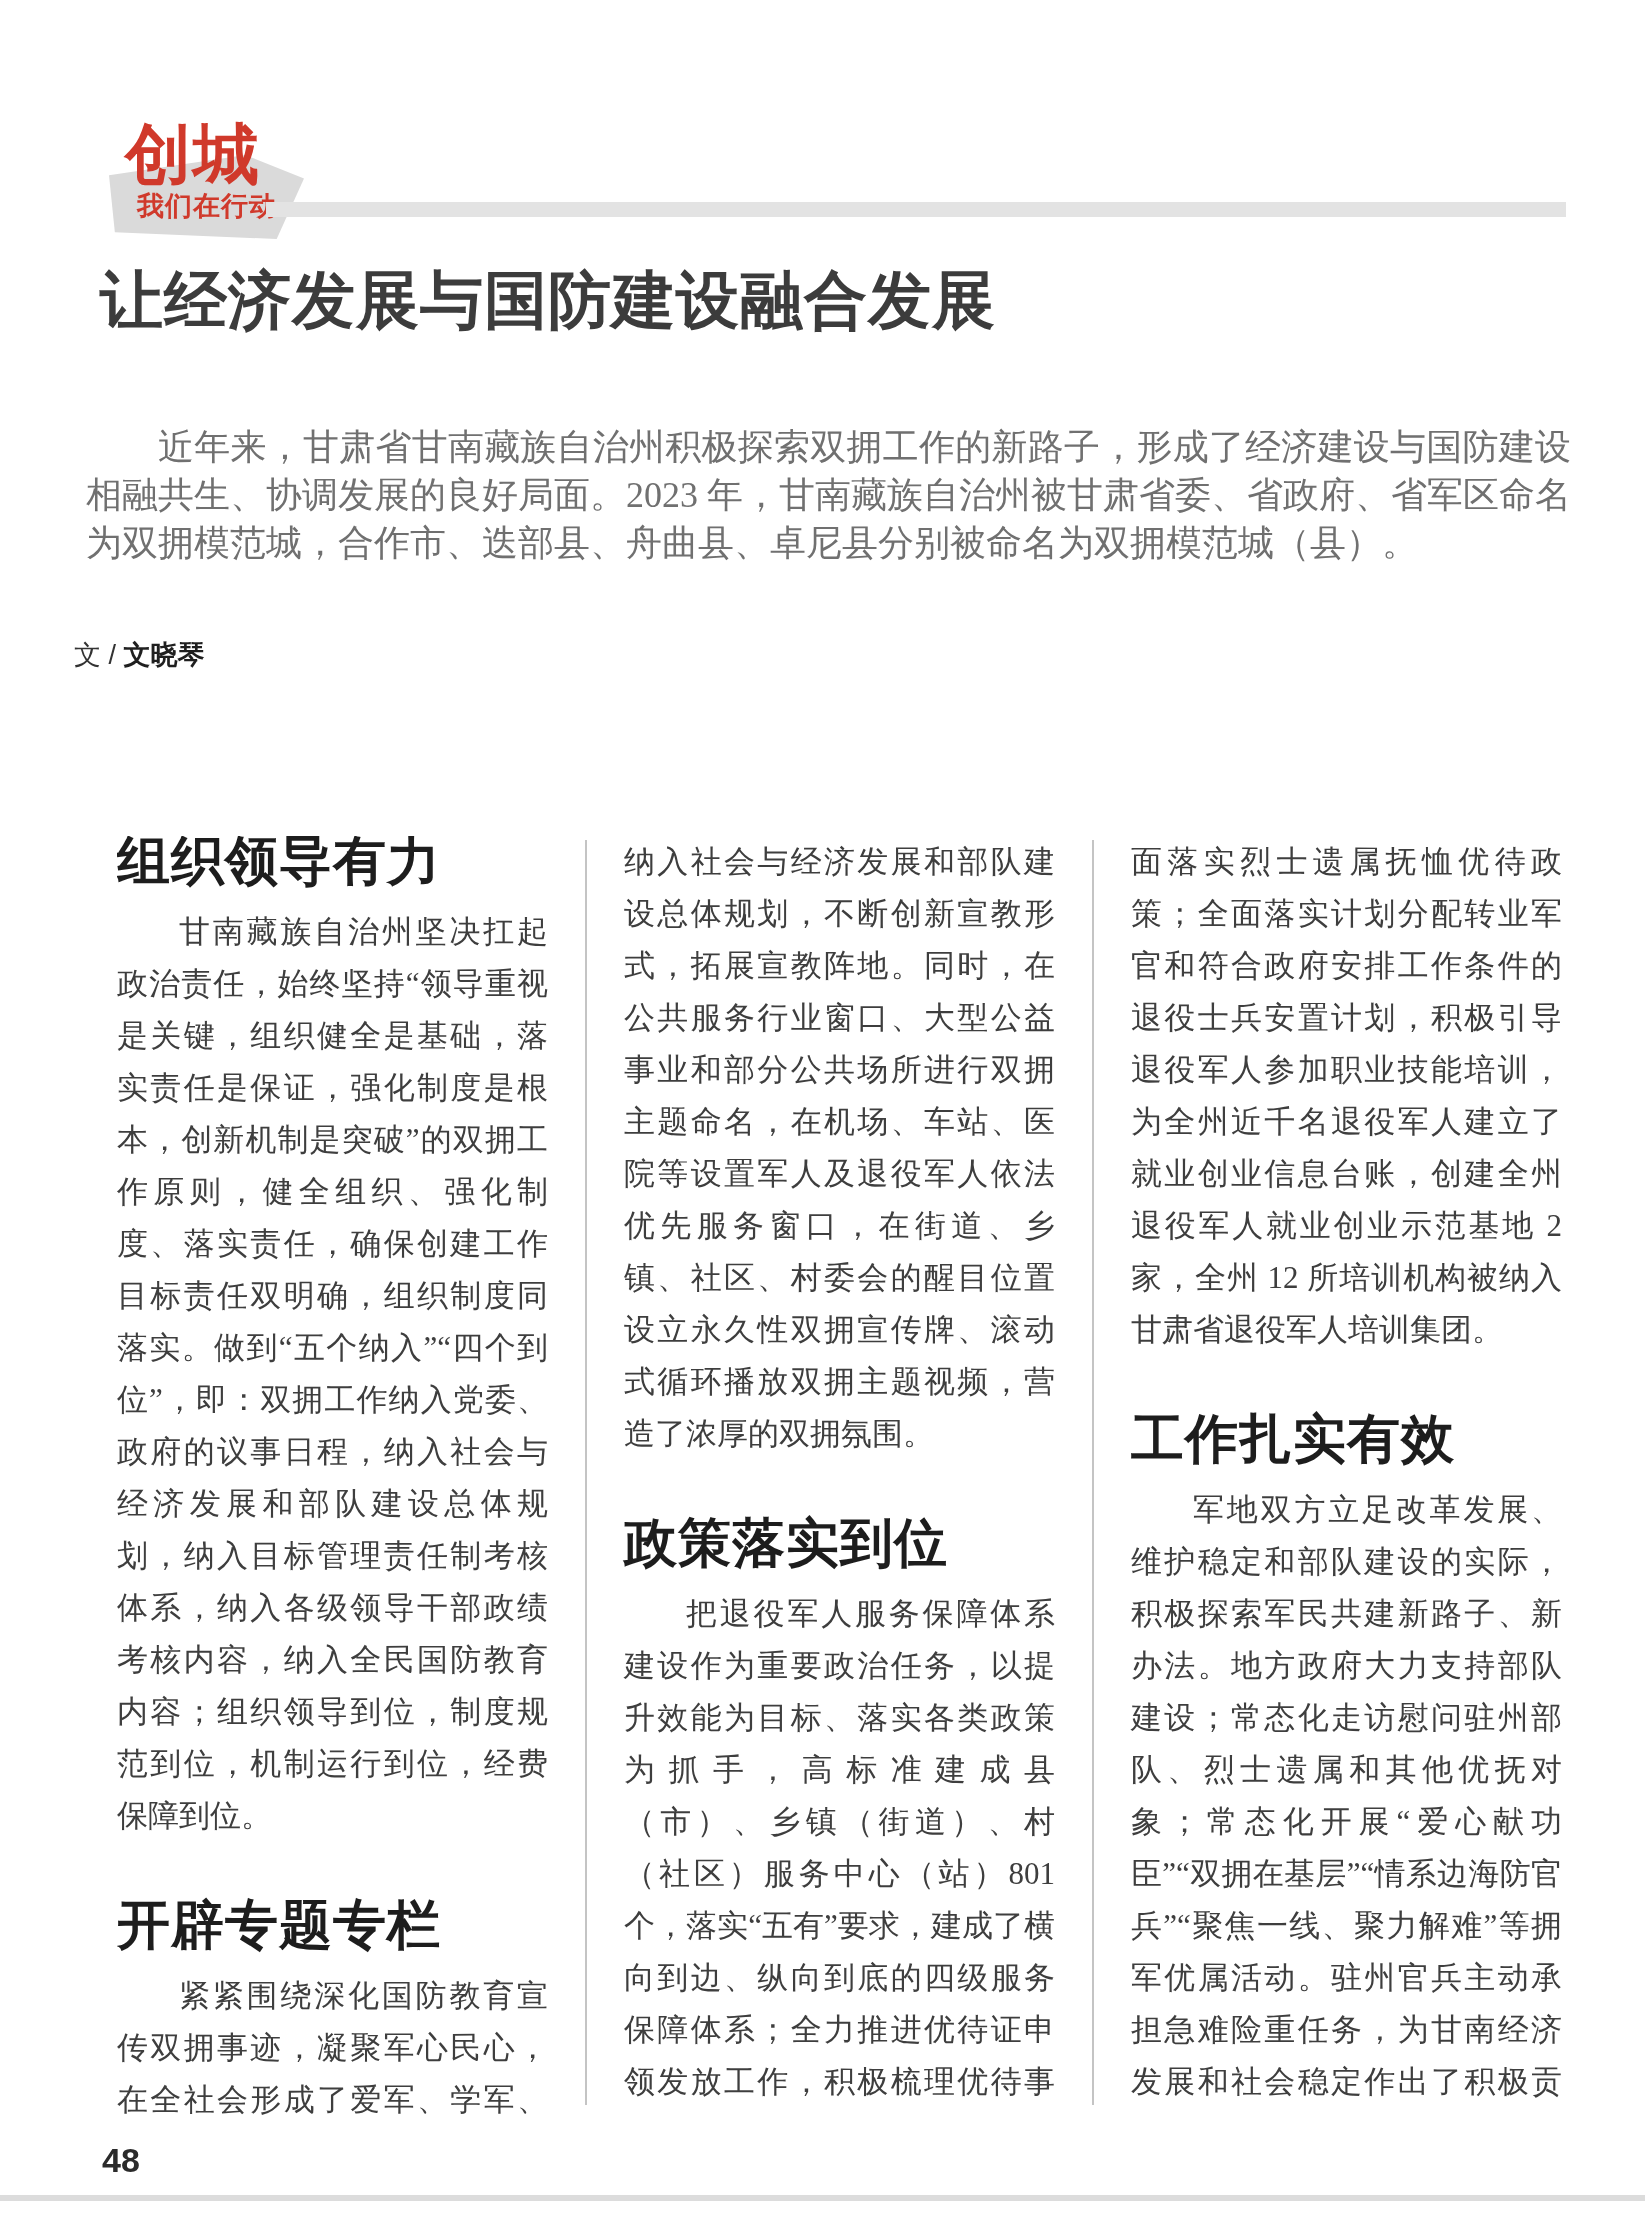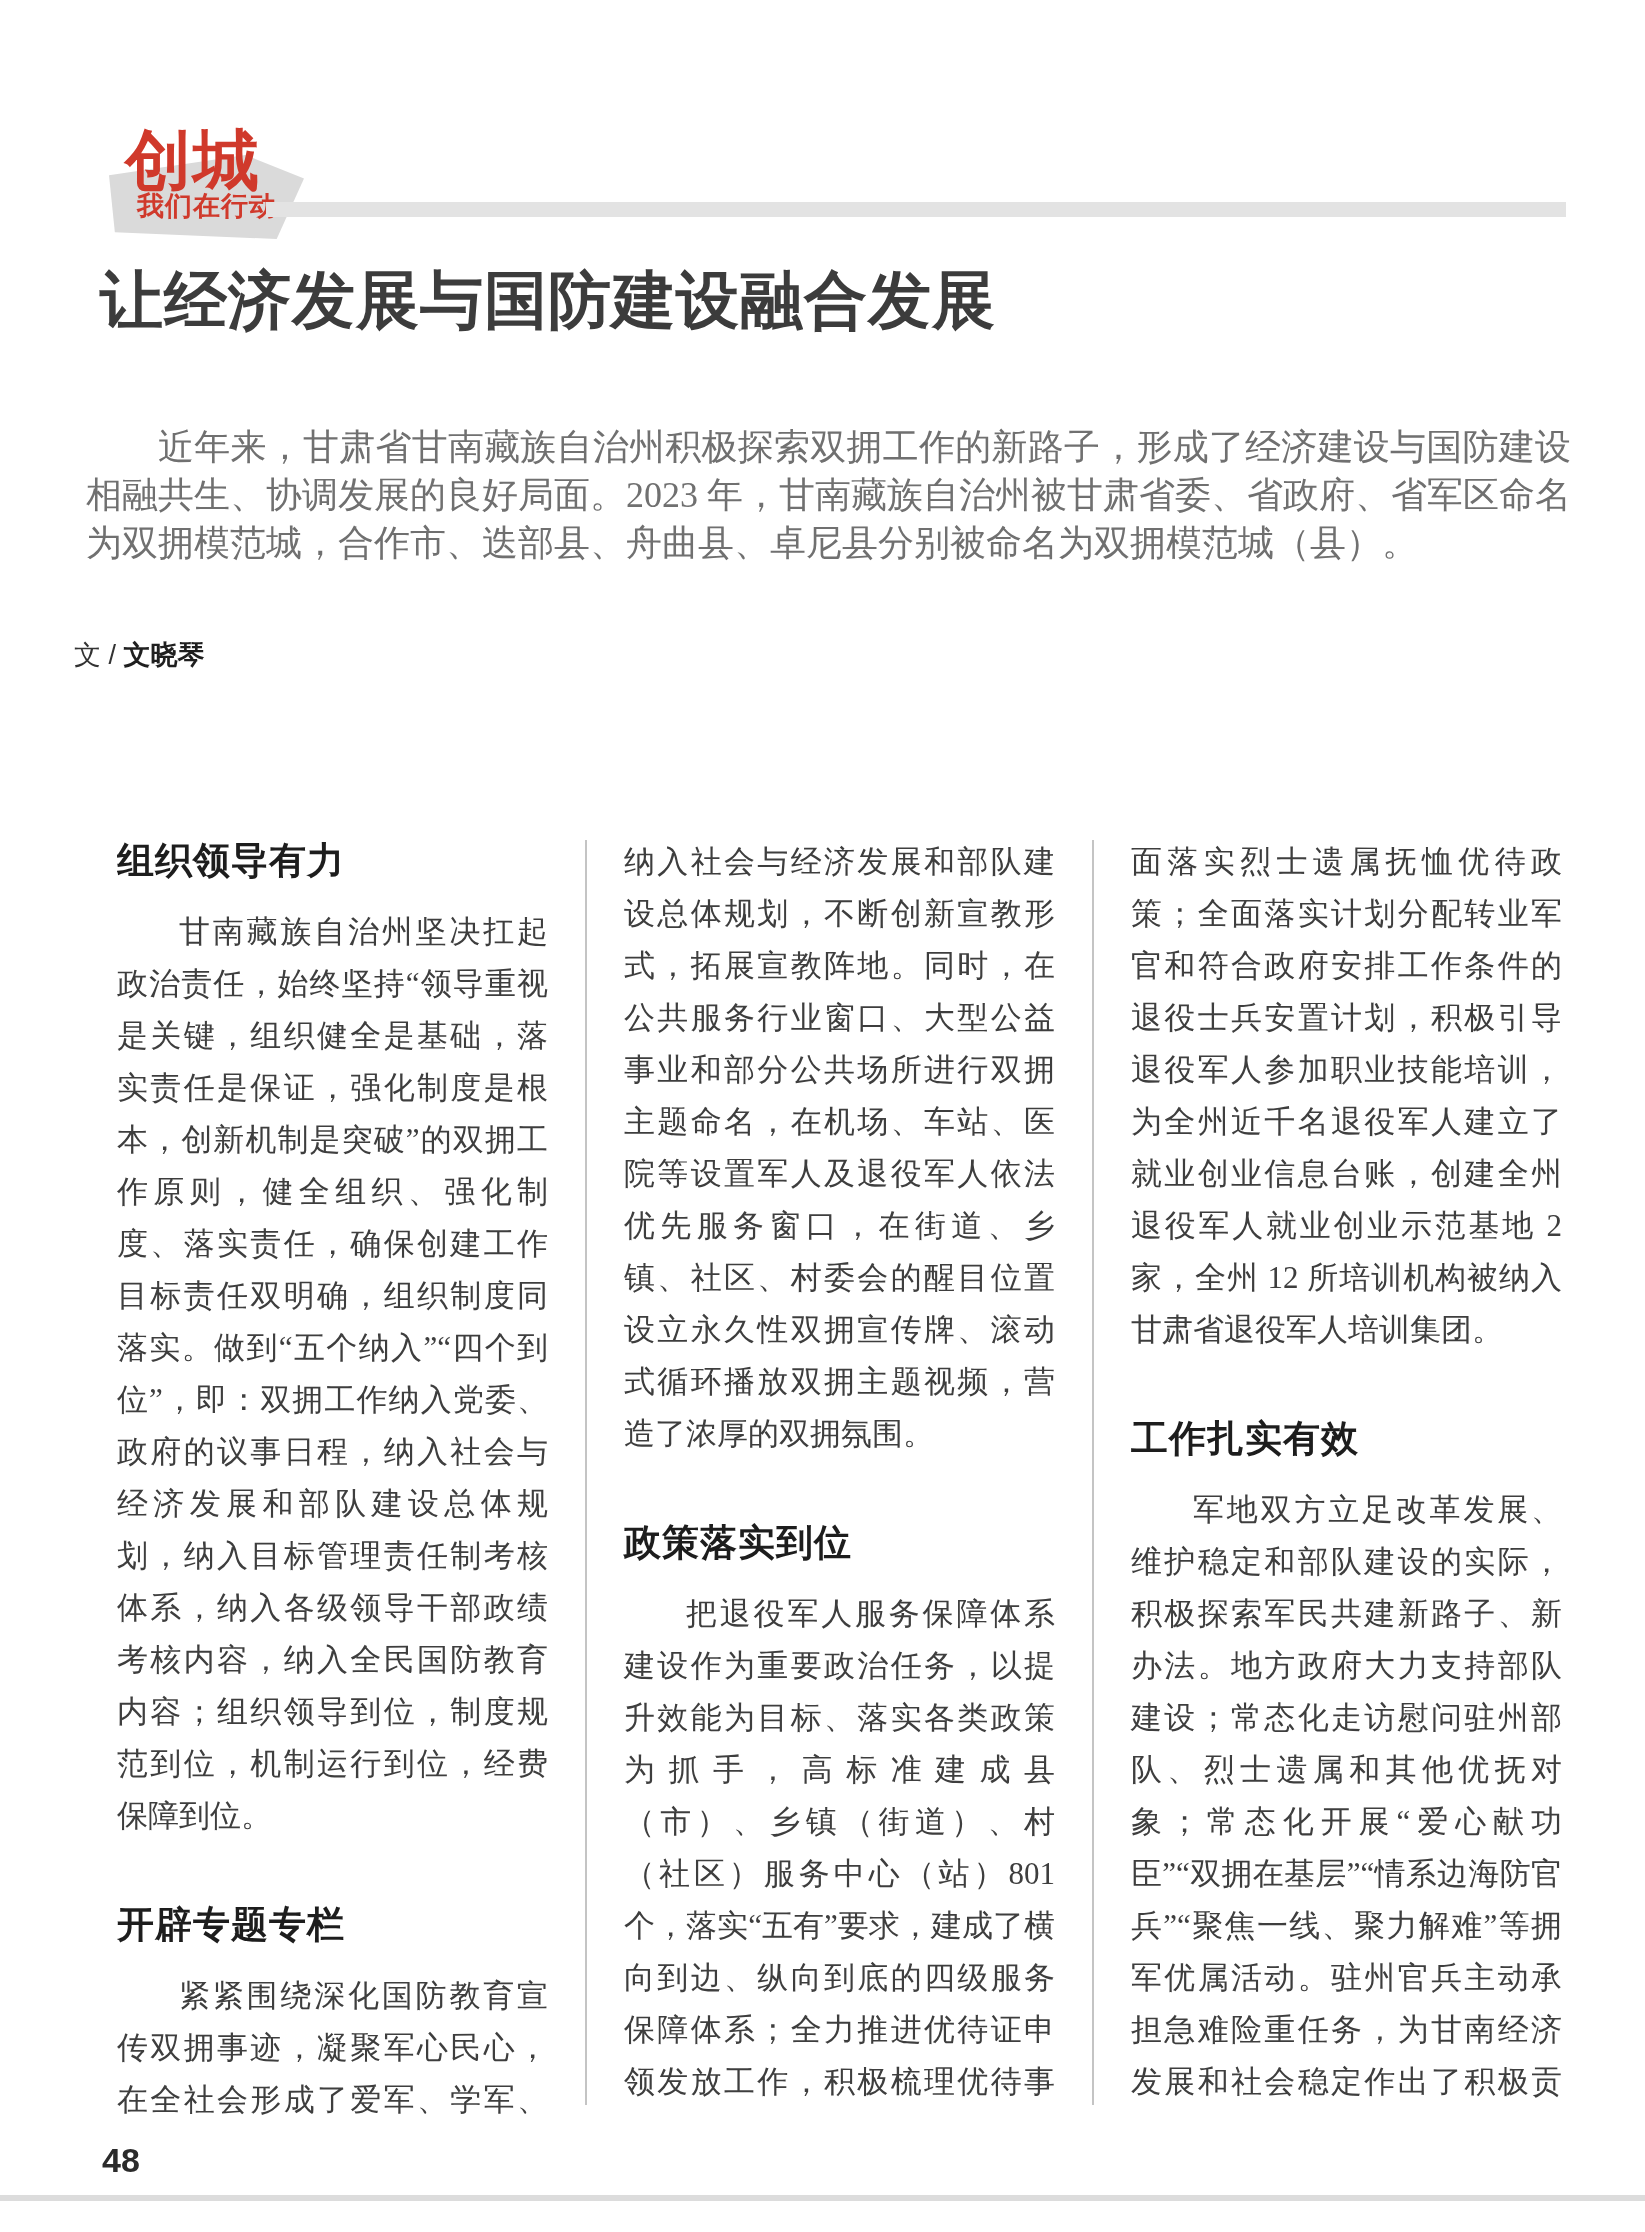--- a/index.html
+++ b/index.html
@@ -15,21 +15,21 @@
     font-family:"Liberation Sans","DejaVu Sans",sans-serif;
     overflow:hidden;
   }
   
   .logo-banner{
     position:absolute;left:109px;top:155px;width:195px;height:84px;
     background:#dadada;
     clip-path:polygon(0 24%,70% 0,100% 28%,86% 100%,3% 92%);
   }
   .logo-main{
-    position:absolute;left:125px;top:127px;
+    position:absolute;left:125px;top:121px;
     font-size:66px;line-height:1;font-weight:900;color:var(--red);
     letter-spacing:2px;white-space:nowrap;
   }
   .logo-sub{
     position:absolute;left:137px;top:193px;
     font-size:27px;line-height:1;font-weight:800;color:var(--red);
     letter-spacing:1px;white-space:nowrap;
   }
   
   .header-bar{
@@ -56,21 +56,21 @@
   .byline .author{font-weight:800;color:#1f1f1f;}
   
   .columns{
     position:absolute;left:117px;top:836px;width:1445px;height:1279px;
     display:flex;overflow:hidden;
   }
   .col{flex:0 0 431px;width:431px;}
   .vr{flex:0 0 2px;background:var(--rule-gray);margin:4px 37px 10px;}
   .col-heading{
     margin:58px 0 20px;
-    font-size:37px;line-height:50px;font-weight:800;color:var(--head-ink);
+    font-size:53px;line-height:50px;font-weight:800;color:var(--head-ink);
     letter-spacing:1px;
   }
   .col-heading:first-child{margin-top:0;}
   .col-para{
     margin:0;
     font-family:"Liberation Serif","DejaVu Serif",serif;
     font-size:31px;line-height:52px;color:var(--body-ink);
     text-align:justify;
   }
   .col-para.indent{text-indent:2em;}

